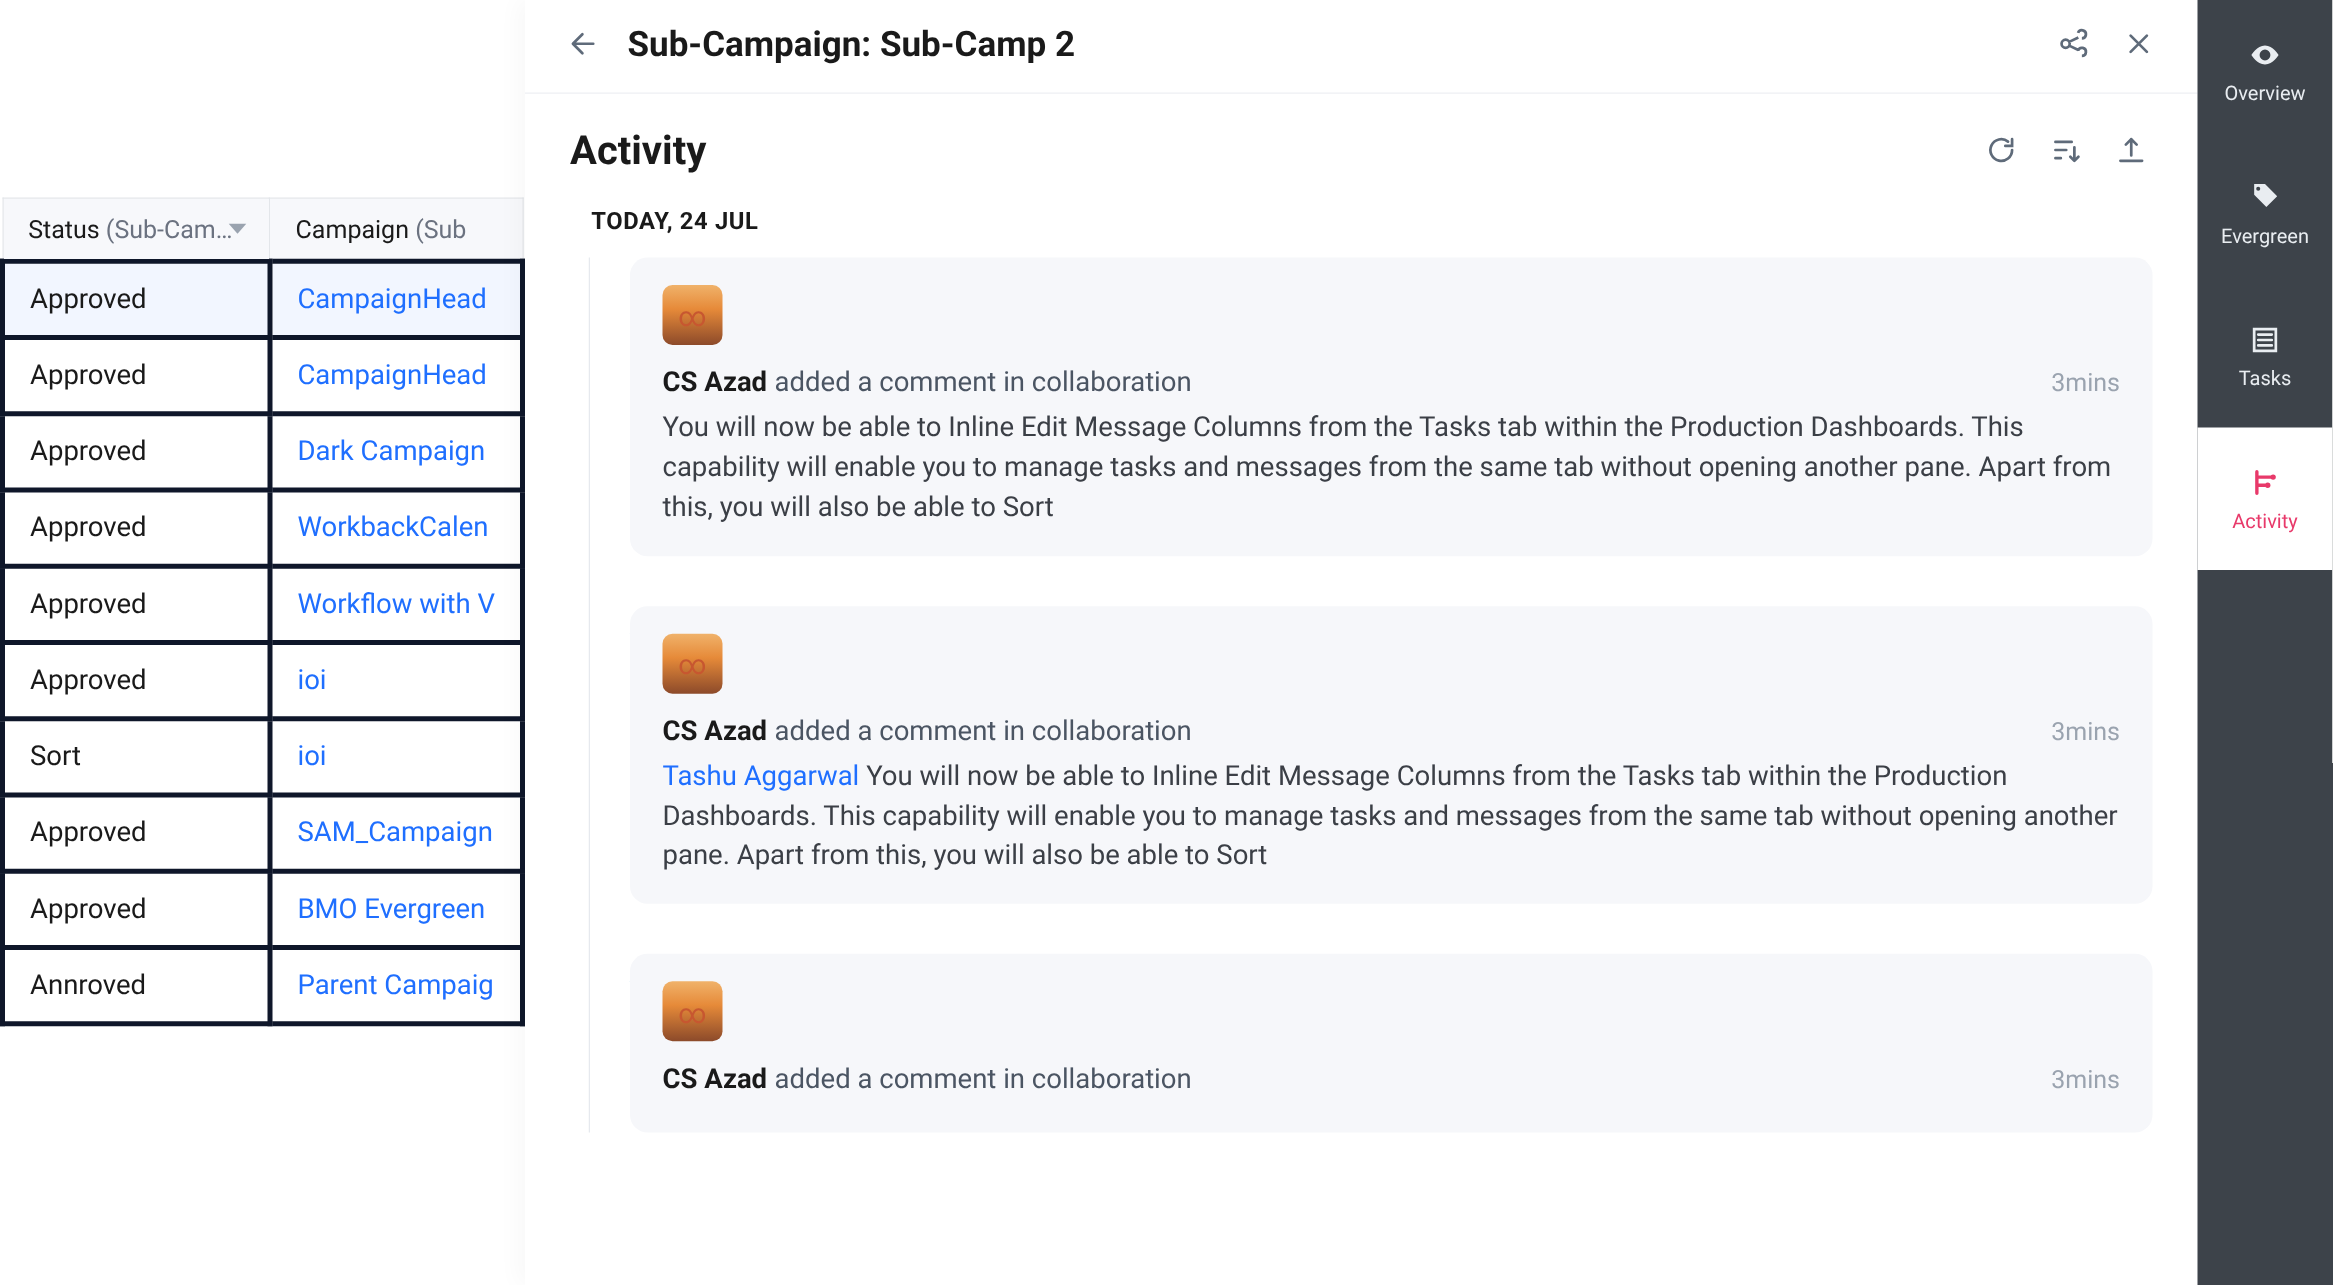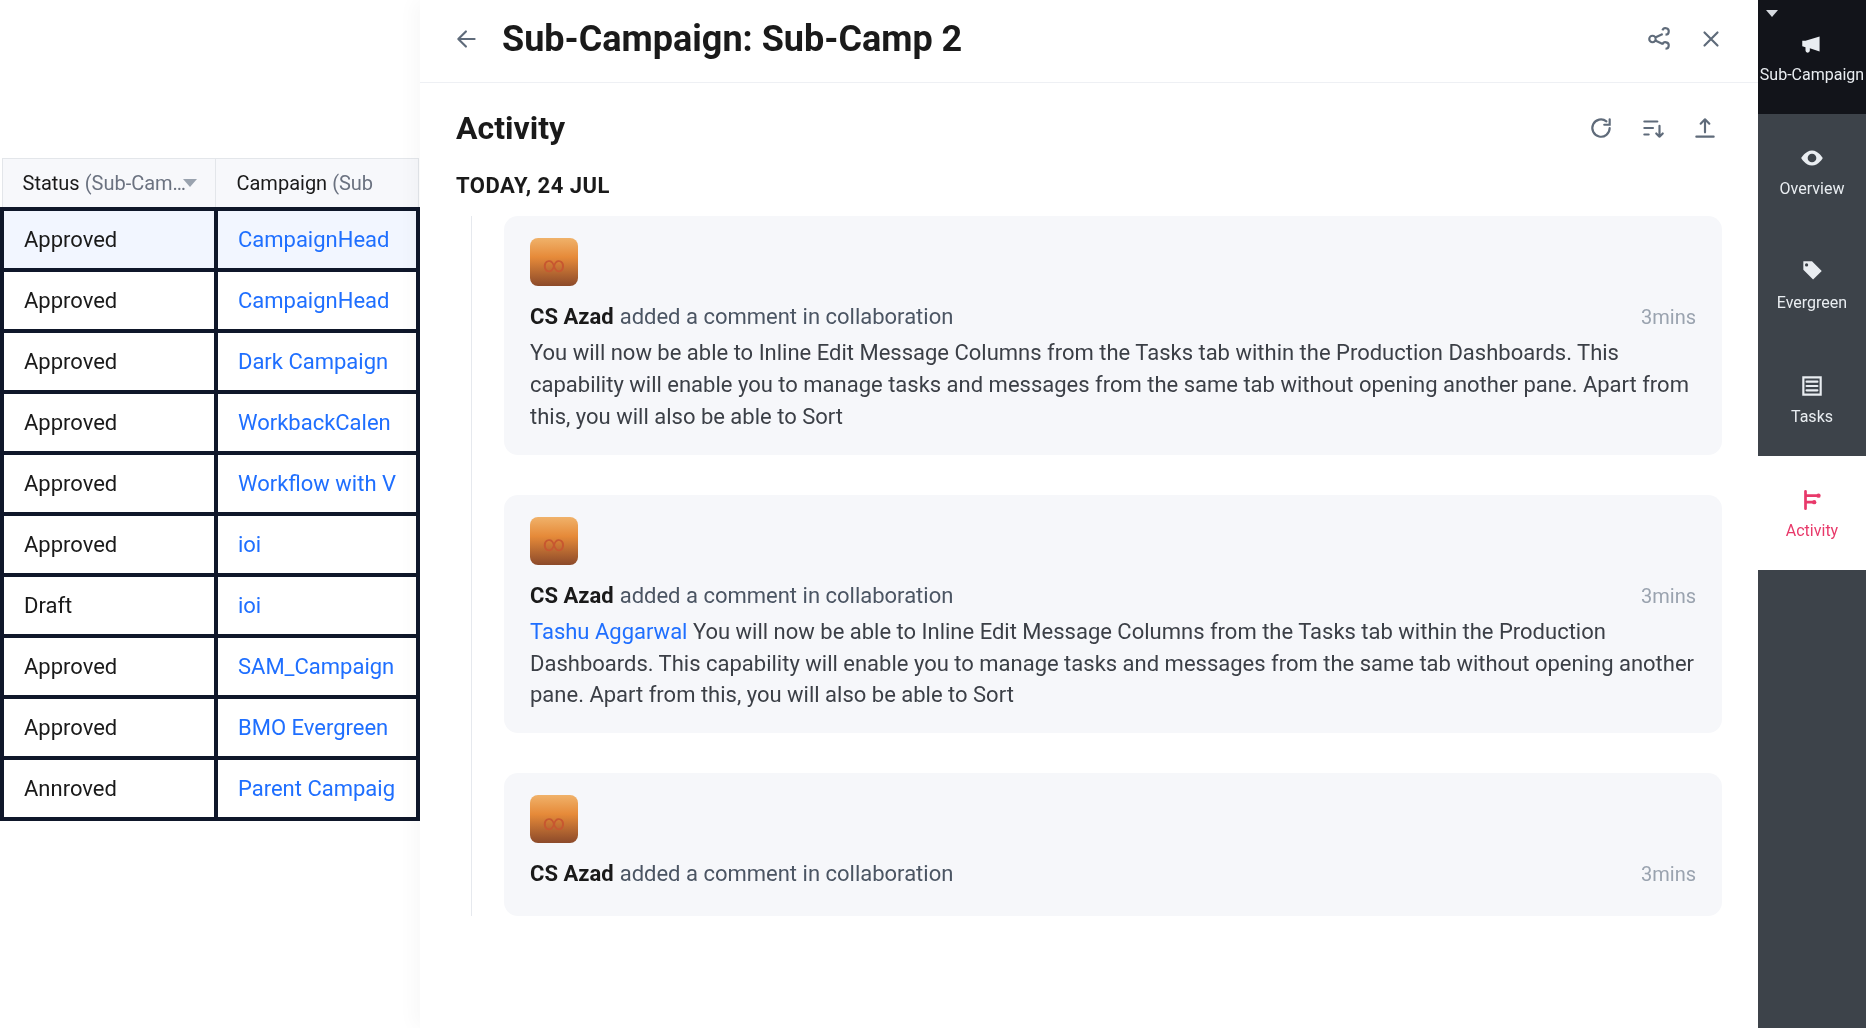--- a/index.html
+++ b/index.html
@@ -60,21 +60,21 @@
     flex-direction: column;
     overflow: hidden;
   }
   .panel-head {
     display: flex;
     align-items: center;
     gap: 18px;
     padding: 18px 30px 22px 30px;
     border-bottom: 1px solid #eef0f4;
   }
-  .panel-title { font-size: 36px; font-weight: 700; flex: 1; }
+  .panel-title { font-size: 28px; font-weight: 700; flex: 1; }
   .icon-btn {
     width: 34px; height: 34px;
     display: flex; align-items: center; justify-content: center;
     cursor: pointer;
     color: #5f6b7a;
   }
   .icon-btn svg { width: 26px; height: 26px; }
 
   .activity-head {
     display: flex;
@@ -84,25 +84,26 @@
   }
   .activity-title { font-size: 32px; font-weight: 700; flex: 1; }
 
   .feed {
     flex: 1;
     overflow-y: auto;
     padding: 16px 36px 0 36px;
     position: relative;
   }
   .date-label {
-    font-size: 22px;
+    font-size: 19px;
     font-weight: 700;
     letter-spacing: 0.5px;
     color: #1a1a1a;
     margin-bottom: 8px;
+    margin-left: 17px;
   }
   .timeline {
     position: relative;
     padding-left: 48px;
   }
   .timeline::before {
     content: '';
     position: absolute;
     left: 15px;
     top: 0;
@@ -225,21 +226,21 @@
         </tr>
         <tr>
           <td>Approved</td>
           <td class="link">Workflow with V</td>
         </tr>
         <tr>
           <td>Approved</td>
           <td class="link">ioi</td>
         </tr>
         <tr>
-          <td>Draft</td>
+          <td>Sort</td>
           <td class="link">ioi</td>
         </tr>
         <tr>
           <td>Approved</td>
           <td class="link">SAM_Campaign</td>
         </tr>
         <tr>
           <td>Approved</td>
           <td class="link">BMO Evergreen</td>
         </tr>
@@ -345,27 +346,20 @@
               </div>
               <div class="card-text"></div>
             </div>
           </div>
         </div>
       </div>
   </div>
 </div>
 
 <div class="rail" id="rail">
-    <div class="rail-item dark">
-      <span class="rail-chevron"></span>
-      <svg viewBox="0 0 24 24">
-        <path d="M3 10v4l3 1v3a2 2 0 0 0 4 0v-2l9 3V5L6 9H3z"></path>
-      </svg>
-      <span>Sub-Campaign</span>
-    </div>
     <div class="rail-item">
       <svg viewBox="0 0 24 24">
         <path d="M12 5C6 5 2 12 2 12s4 7 10 7 10-7 10-7-4-7-10-7zm0 11a4 4 0 1 1 0-8 4 4 0 0 1 0 8z"></path>
       </svg>
       <span>Overview</span>
     </div>
     <div class="rail-item">
       <svg viewBox="0 0 24 24">
         <path d="M21 11l-9-9H4v8l9 9 8-8zM7 7a1.5 1.5 0 1 1 0-3 1.5 1.5 0 0 1 0 3z"></path>
       </svg>

